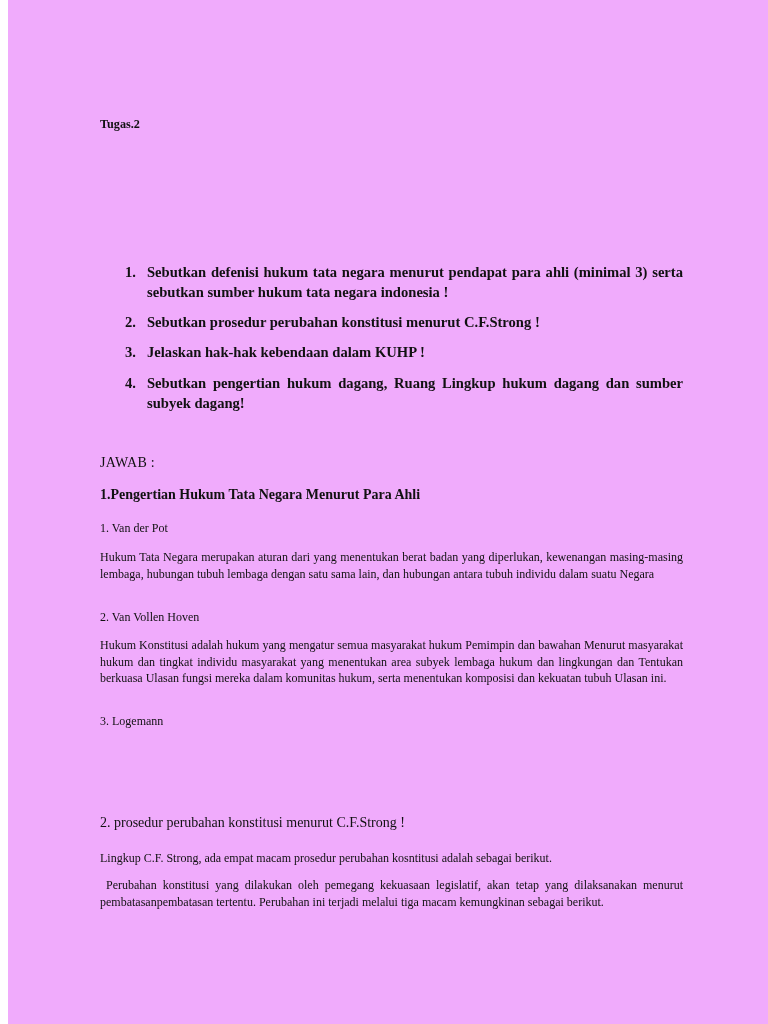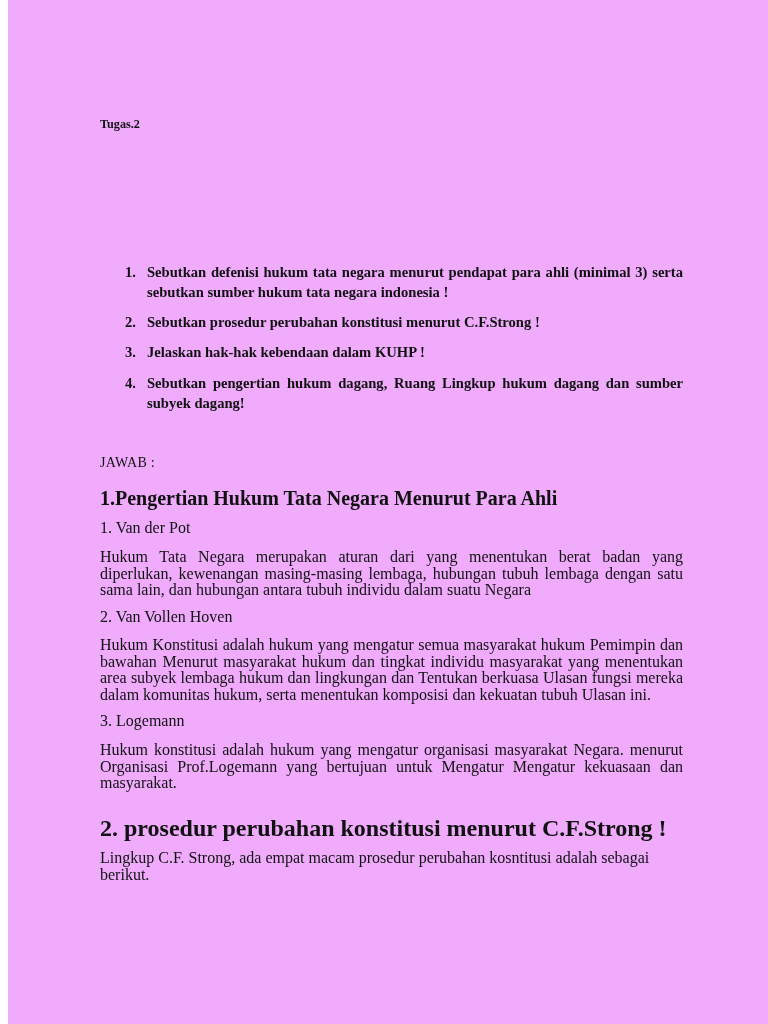--- a/index.html
+++ b/index.html
@@ -50,34 +50,34 @@
       left: 0;
       top: 0;
     }
     .q-text {
       display: block;
       margin-left: 22px;
       text-align: justify;
       text-align-last: left;
     }
     .body-text {
-      font-size: 16px;
+      font-size: 12px;
       line-height: 16.5px;
     }
     .jawab {
       font-size: 14px;
       letter-spacing: 0.3px;
     }
     .h-sub {
-      font-size: 20px;
+      font-size: 14px;
       font-weight: bold;
     }
     .h-big {
-      font-size: 24px;
-      font-weight: bold;
+      font-size: 14px;
+      font-weight: normal;
     }
   </style>
 </head>
 <body>
 
 <div class="page">
 
   <p class="abs small-bold" style="left:92px; top:116px;">Tugas.2</p>
 
 
@@ -106,20 +106,20 @@
 
   <p class="abs h-sub" style="left:92px; top:487px;">1.Pengertian Hukum Tata Negara Menurut Para Ahli</p>
 
   <p class="abs body-text" style="left:92px; top:520px;">1. Van der Pot</p>
   <p class="abs body-text just" style="left:92px; top:549px; width:583px;">Hukum Tata Negara merupakan aturan dari yang menentukan berat badan yang diperlukan, kewenangan masing-masing lembaga, hubungan tubuh lembaga dengan satu sama lain, dan hubungan antara tubuh individu dalam suatu Negara</p>
 
   <p class="abs body-text" style="left:92px; top:609px;">2. Van Vollen Hoven</p>
   <p class="abs body-text just" style="left:92px; top:637px; width:583px;">Hukum Konstitusi adalah hukum yang mengatur semua masyarakat hukum Pemimpin dan bawahan Menurut masyarakat hukum dan tingkat individu masyarakat yang menentukan area subyek lembaga hukum dan lingkungan dan Tentukan berkuasa Ulasan fungsi mereka dalam komunitas hukum, serta menentukan komposisi dan kekuatan tubuh Ulasan ini.</p>
 
   <p class="abs body-text" style="left:92px; top:713px;">3. Logemann</p>
-  <p class="abs body-text just" style="left:92px; top:742px; width:583px;">Hukum konstitusi adalah hukum yang mengatur organisasi masyarakat Negara. menurut Organisasi Prof.Logemann yang bertujuan untuk Mengatur Mengatur kekuasaan dan masyarakat.</p>
 
   <p class="abs h-big" style="left:92px; top:815px;">2. prosedur perubahan konstitusi menurut C.F.Strong !</p>
 
   <p class="abs body-text" style="left:92px; top:850px; width:583px;">Lingkup C.F. Strong, ada empat macam prosedur perubahan kosntitusi adalah sebagai berikut.</p>
 
+  <p class="abs body-text just" style="left:92px; top:877px; width:583px; white-space: pre-wrap;"> Perubahan konstitusi yang dilakukan oleh pemegang kekuasaan legislatif, akan tetap yang dilaksanakan menurut pembatasanpembatasan tertentu. Perubahan ini terjadi melalui tiga macam kemungkinan sebagai berikut.</p>
 
 </div>
 
 </body></html>

